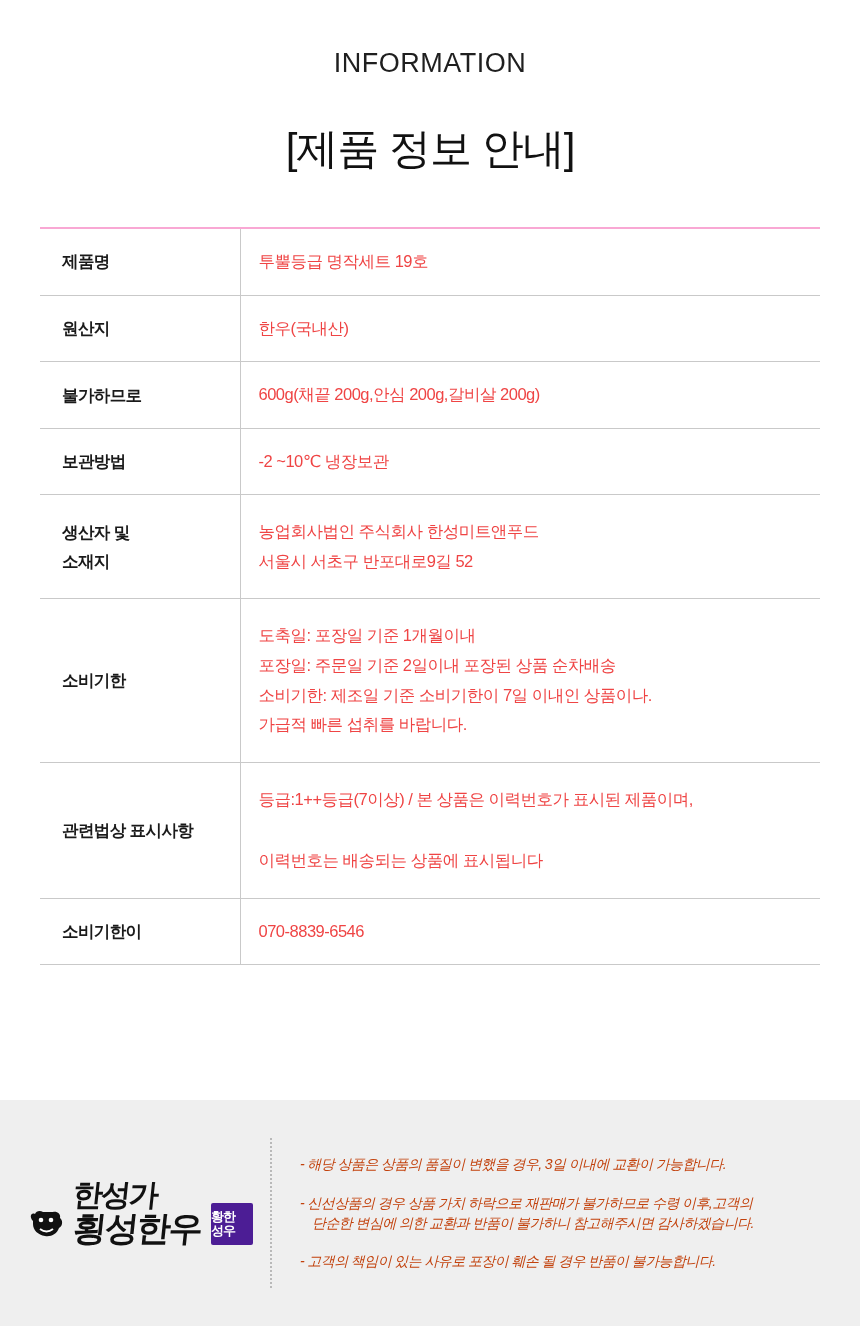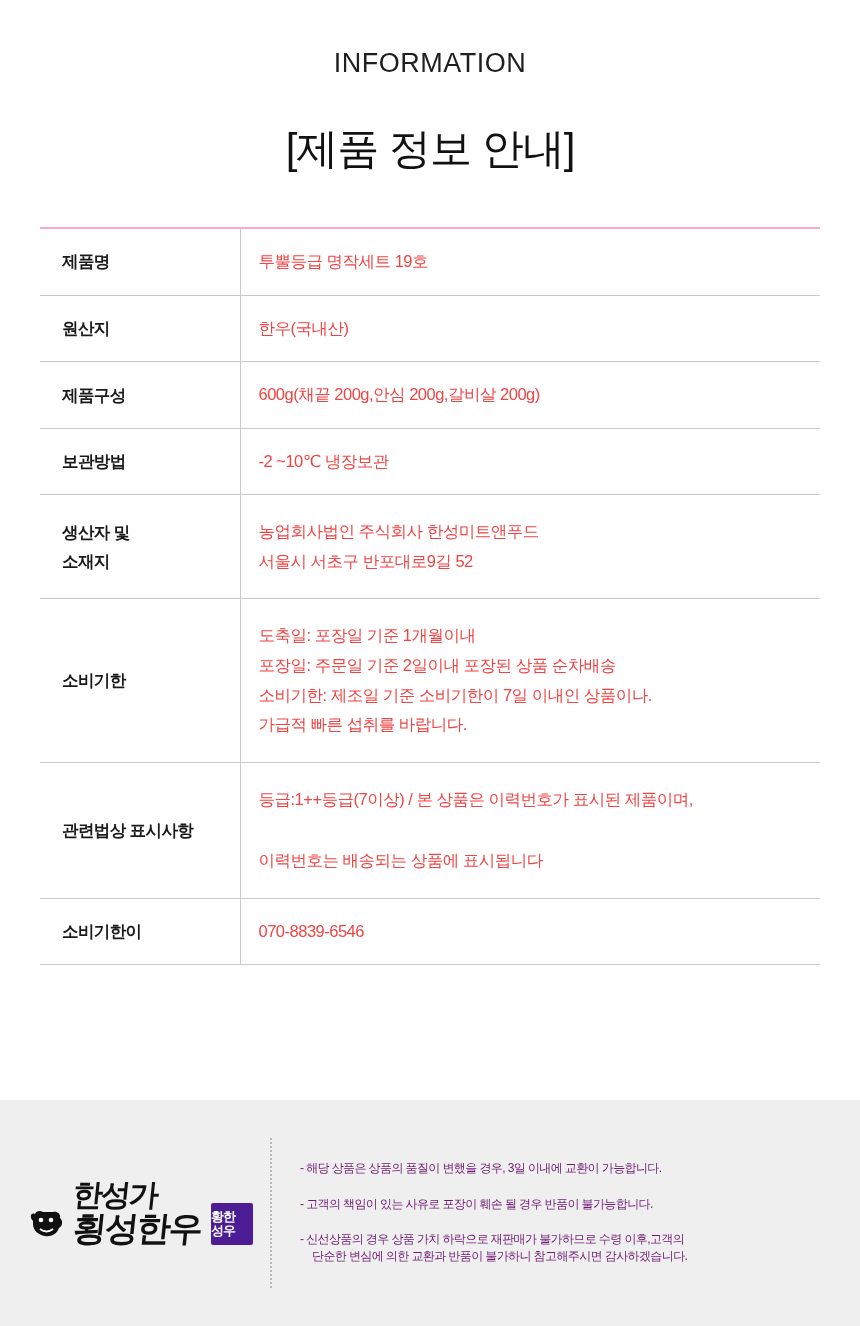--- a/index.html
+++ b/index.html
@@ -144,24 +144,25 @@
 
   .footer-notes {
     flex: 1;
     padding-right: 40px;
     display: flex;
     flex-direction: column;
     gap: 18px;
   }
 
   .note {
-    font-size: 12px;
-    color: #701a75;
+    font-size: 14px;
+    color: #c2410c;
     letter-spacing: -0.6px;
     line-height: 1.45;
+    font-style: italic;
   }
   .note .sub { display: block; padding-left: 12px; }
 </style>
 </head>
 <body>
 
 <div class="page">
 
   <div class="header-eng">INFORMATION</div>
   <div class="header-kor">[제품 정보 안내]</div>
@@ -176,21 +177,21 @@
       </tr>
 
       <tr>
         <th>원산지</th>
         <td>
           <span class="line">한우(국내산)</span>
         </td>
       </tr>
 
       <tr>
-        <th>제품구성</th>
+        <th>불가하므로</th>
         <td>
           <span class="line">600g(채끝 200g,안심 200g,갈비살 200g)</span>
         </td>
       </tr>
 
       <tr>
         <th>보관방법</th>
         <td>
           <span class="line">-2 ~10℃ 냉장보관</span>
         </td>
@@ -258,22 +259,22 @@
       </div>
     </div>
 
     <div class="divider-dots"></div>
 
     <div class="footer-notes">
       <div class="note">
         <span>- 해당 상품은 상품의 품질이 변했을 경우, 3일 이내에 교환이 가능합니다.</span>
       </div>
       <div class="note">
-        <span>- 고객의 책임이 있는 사유로 포장이 훼손 될 경우 반품이 불가능합니다.</span>
-      </div>
-      <div class="note">
         <span>- 신선상품의 경우 상품 가치 하락으로 재판매가 불가하므로 수령 이후,고객의</span>
         <span class="sub">단순한 변심에 의한 교환과 반품이 불가하니 참고해주시면 감사하겠습니다.</span>
       </div>
+      <div class="note">
+        <span>- 고객의 책임이 있는 사유로 포장이 훼손 될 경우 반품이 불가능합니다.</span>
+      </div>
     </div>
   </div>
 
 </div>
 
 </body></html>

